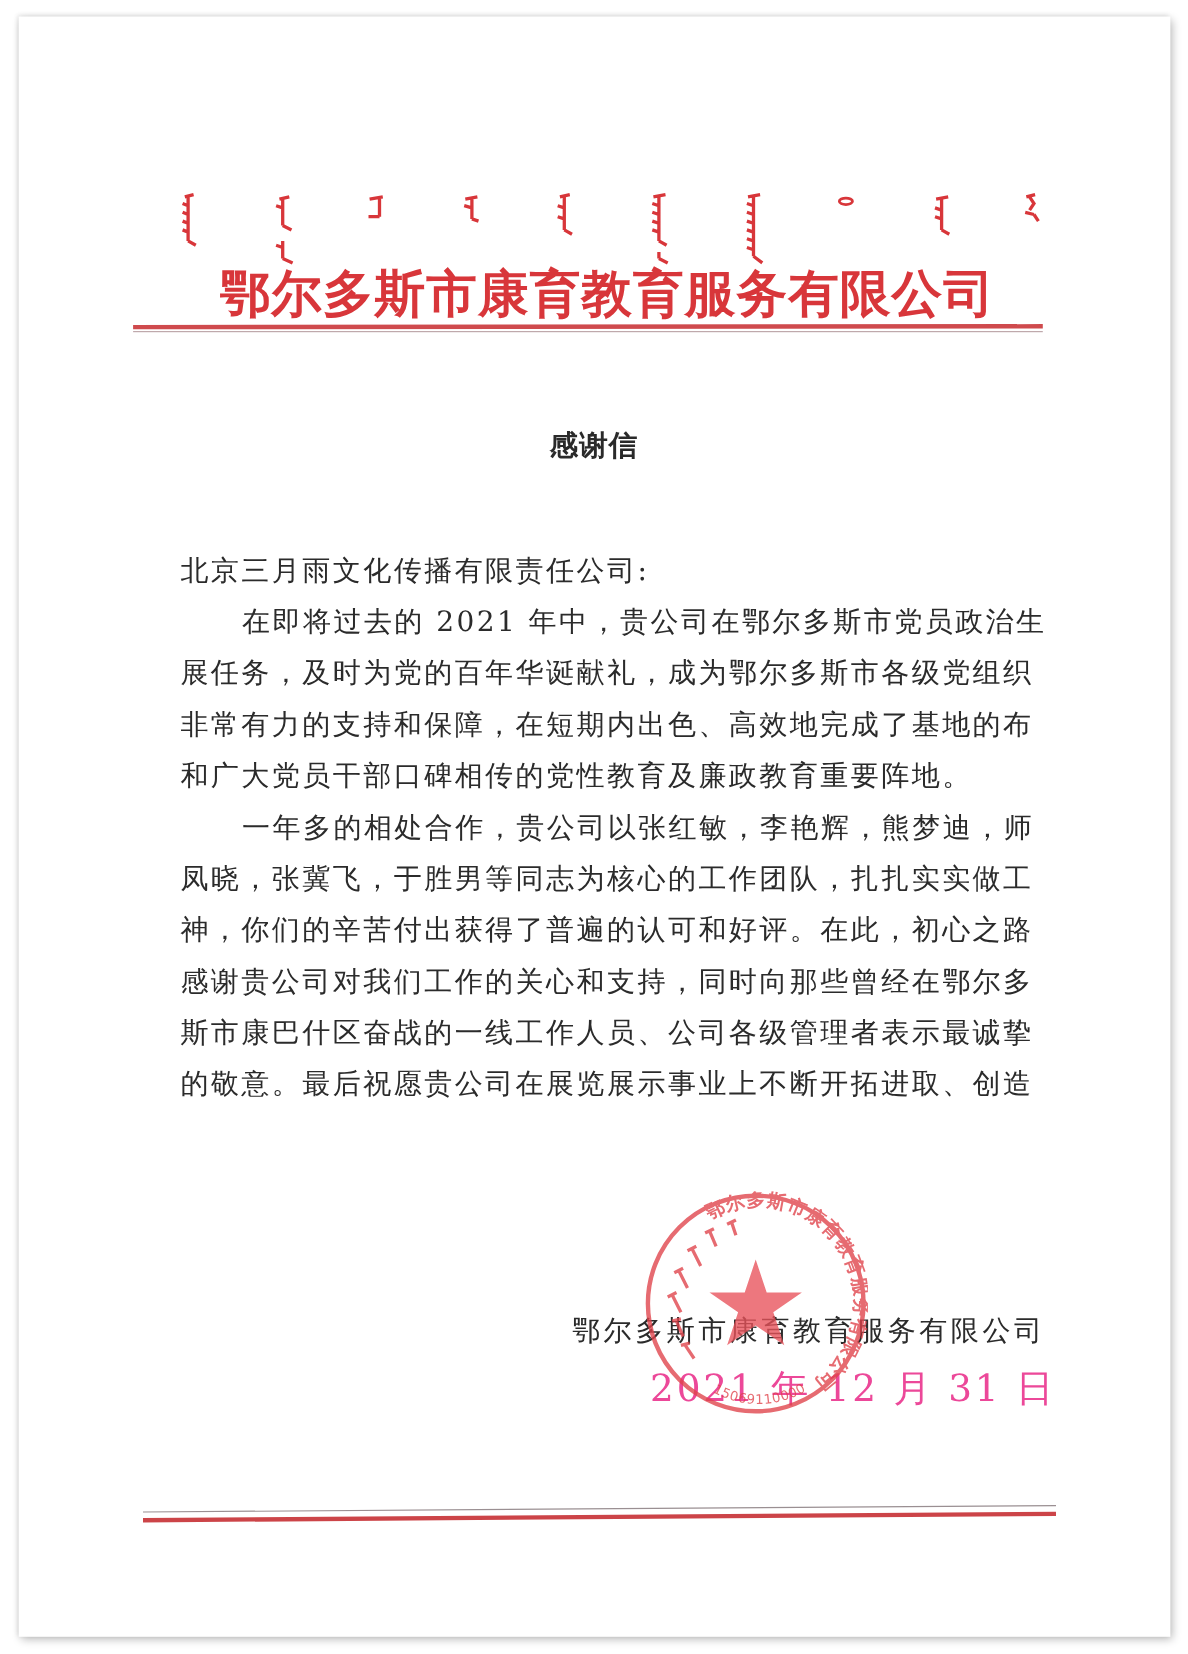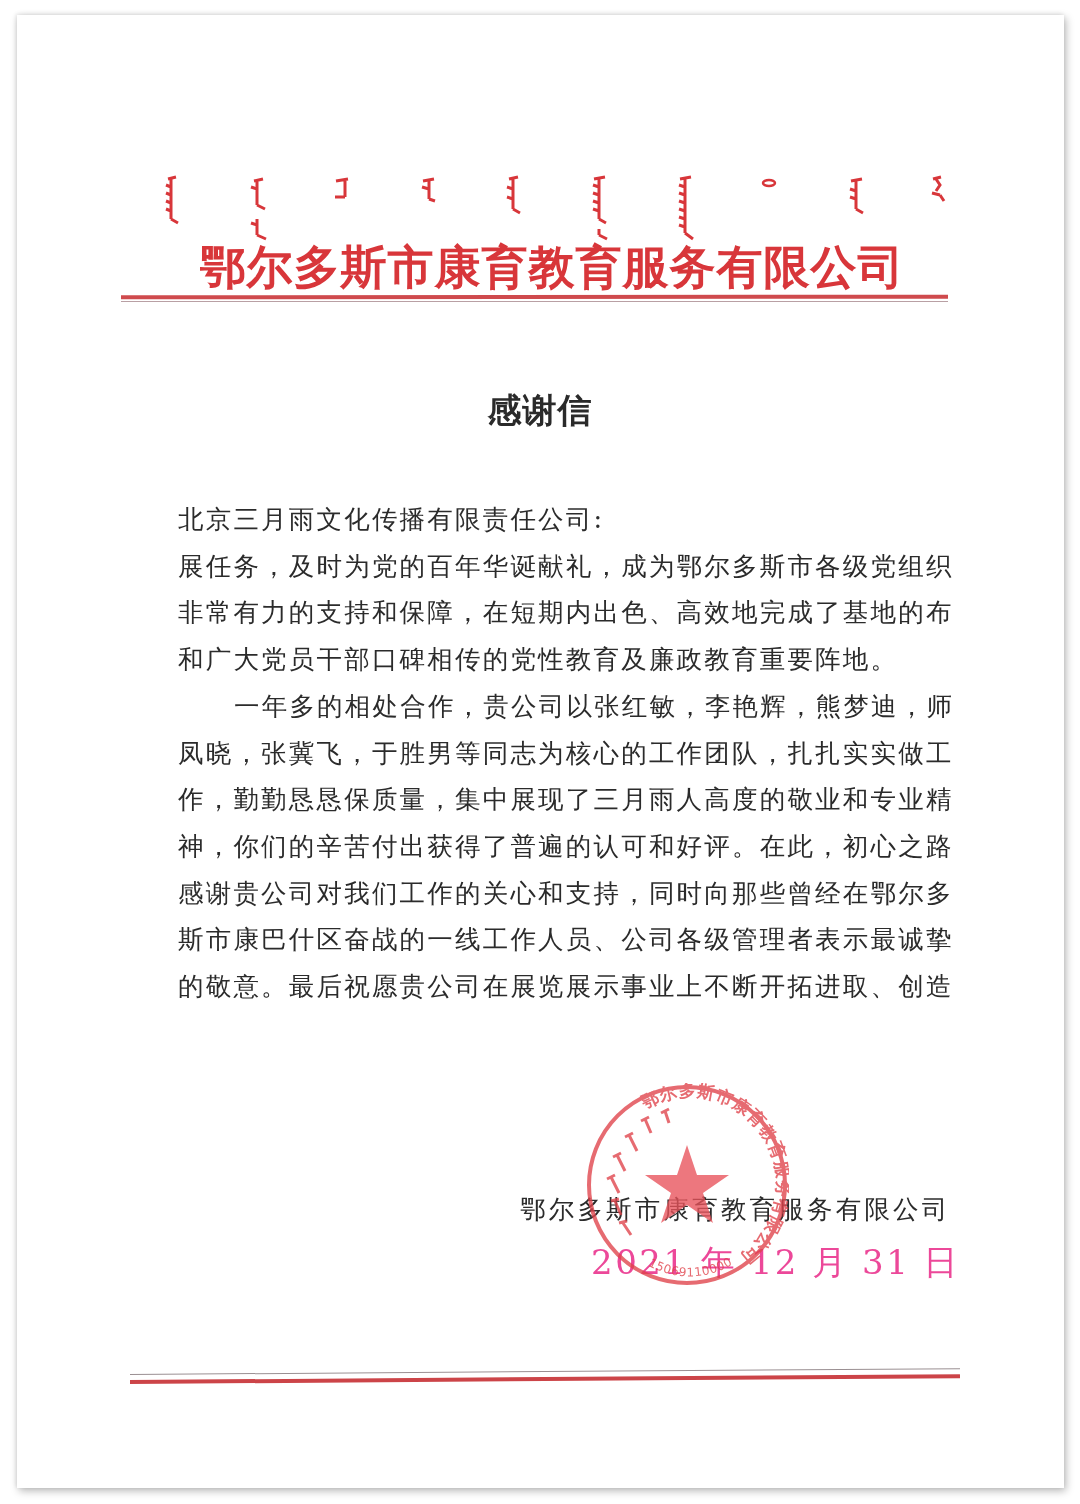--- a/index.html
+++ b/index.html
@@ -66,34 +66,33 @@
       background: #b9a0a4;
     }
     .letter-title {
       position: absolute;
       left: 0;
       top: 388px;
       width: 1080px;
       text-align: center;
       font-family: "DejaVu Sans", "Liberation Sans", sans-serif;
       font-weight: bold;
-      font-size: 34px;
+      font-size: 26px;
       color: #2a2a2a;
       letter-spacing: 1px;
     }
     .body-text {
       position: absolute;
       left: 164px;
       top: 496px;
       width: 772px;
       font-size: 25.5px;
       line-height: 46.7px;
       color: #2b2b2b;
       letter-spacing: 2.2px;
-      margin-left: 14px;
     }
     .salutation {
       margin: 0;
       white-space: nowrap;
     }
     .line {
       display: block;
       white-space: nowrap;
       margin: 0;
     }
@@ -194,29 +193,29 @@
 
 <div class="header-rule-thick"></div>
 <div class="header-rule-thin"></div>
 
 <div class="letter-title">感谢信</div>
 
 <div class="body-text">
   <div class="line salutation">北京三月雨文化传播有限责任公司:</div>
 
   <div>
+    <div class="line indent">在即将过去的 2021 年中，贵公司在鄂尔多斯市党员政治生</div>
     <div class="line">展任务，及时为党的百年华诞献礼，成为鄂尔多斯市各级党组织</div>
     <div class="line">非常有力的支持和保障，在短期内出色、高效地完成了基地的布</div>
     <div class="line">和广大党员干部口碑相传的党性教育及廉政教育重要阵地。</div>
   </div>
 
   <div>
     <div class="line indent">一年多的相处合作，贵公司以张红敏，李艳辉，熊梦迪，师</div>
     <div class="line">凤晓，张冀飞，于胜男等同志为核心的工作团队，扎扎实实做工</div>
-    <div class="line">作，勤勤恳恳保质量，集中展现了三月雨人高度的敬业和专业精</div>
     <div class="line">神，你们的辛苦付出获得了普遍的认可和好评。在此，初心之路</div>
     <div class="line">感谢贵公司对我们工作的关心和支持，同时向那些曾经在鄂尔多</div>
     <div class="line">斯市康巴什区奋战的一线工作人员、公司各级管理者表示最诚挚</div>
     <div class="line">的敬意。最后祝愿贵公司在展览展示事业上不断开拓进取、创造</div>
   </div>
 </div>
 
 <div class="signature">鄂尔多斯市康育教育服务有限公司</div>
 <div class="sign-date">2021 年 12 月 31 日</div>
 

